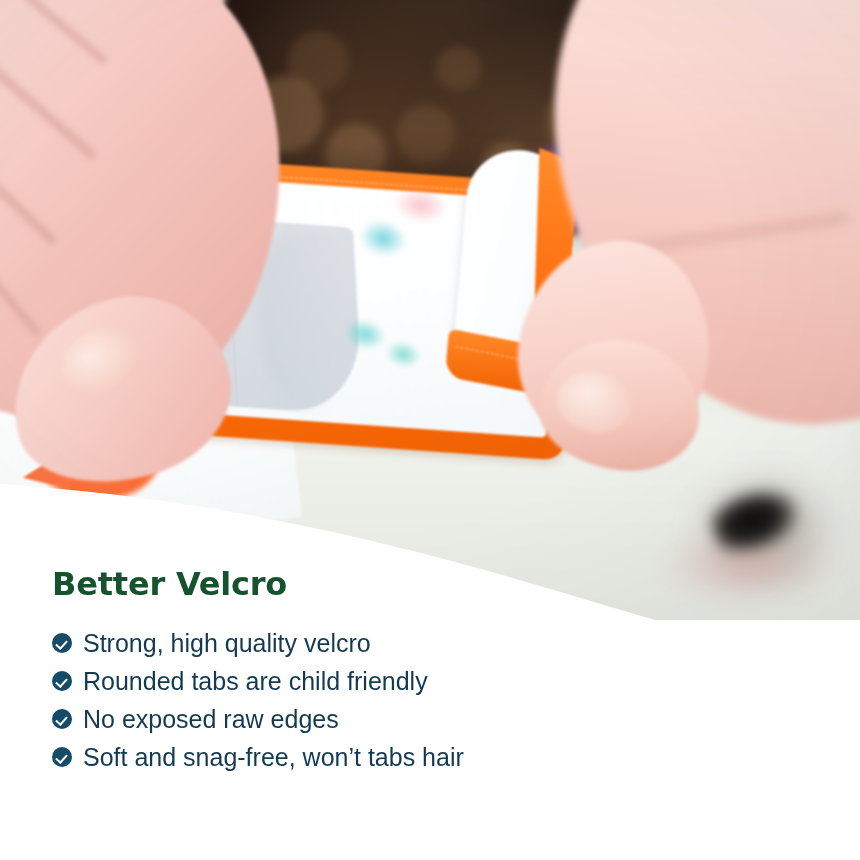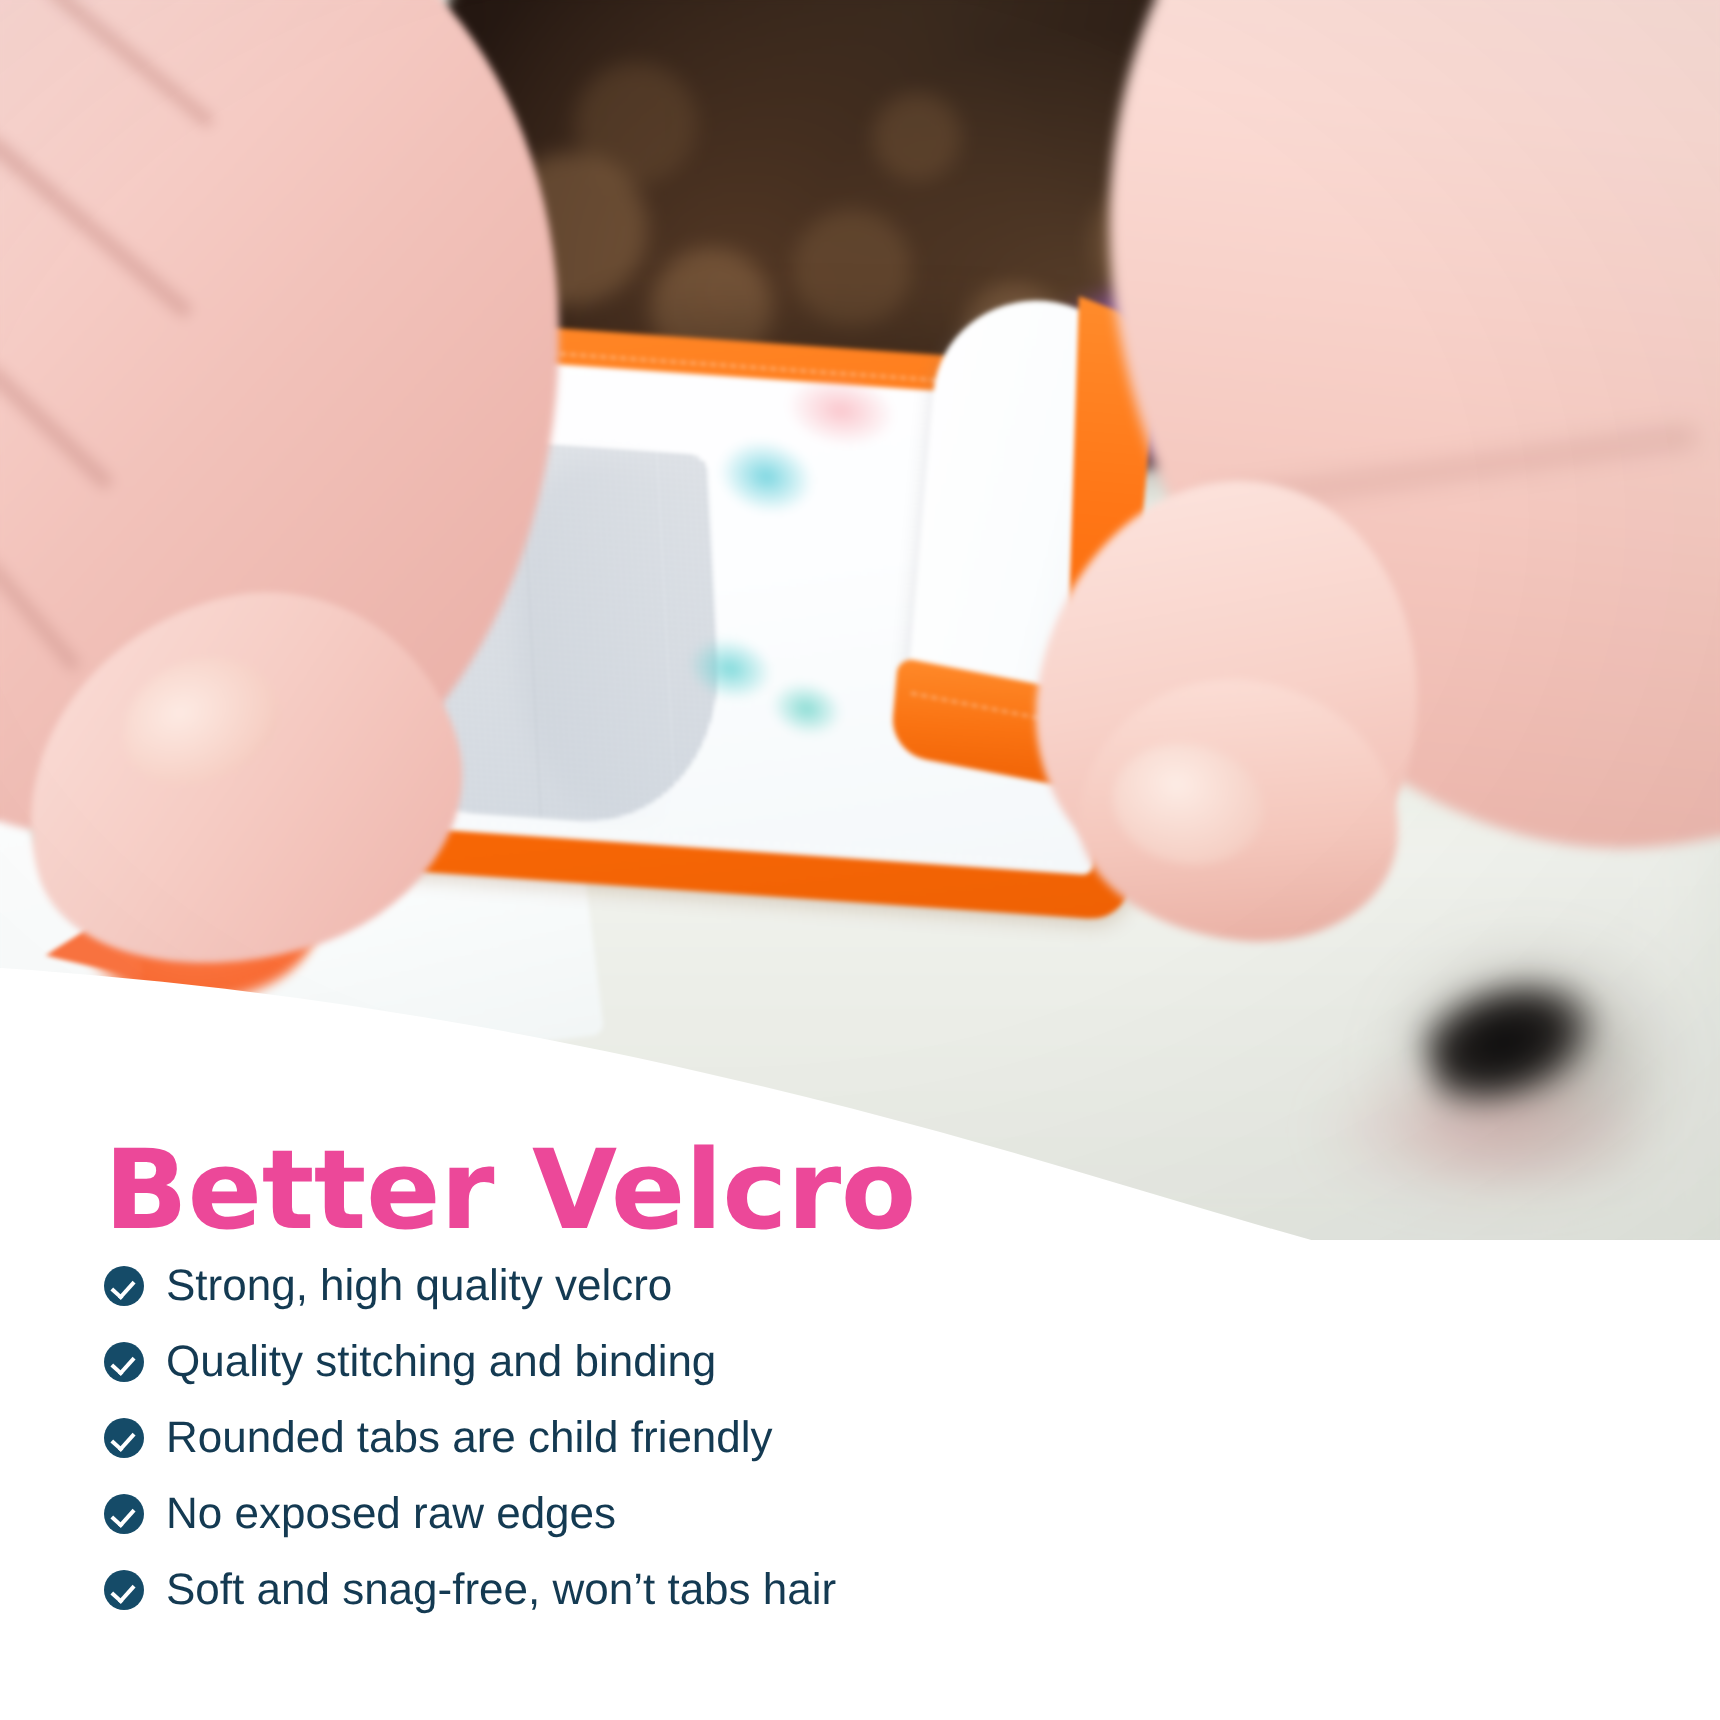--- a/index.html
+++ b/index.html
@@ -340,24 +340,24 @@
   .panel svg{display:block;}
 
   
   .content{
     position:absolute;left:0;top:560px;width:860px;height:300px;
   }
   .headline{
     position:absolute;left:52px;top:8px;
     font-family:"DejaVu Sans",sans-serif;
     font-weight:700;
-    font-size:55px;
+    font-size:32px;
     line-height:1;
     letter-spacing:-.2px;
-    color:#ec4899;
+    color:#14532d;
     white-space:nowrap;
   }
   .bullets{
     position:absolute;left:52px;top:64px;
     list-style:none;margin:0;padding:0;
   }
   .bullet{
     display:flex;align-items:center;
     height:38px;
   }
@@ -371,21 +371,21 @@
   .chk::after{
     content:"";
     position:absolute;left:5.5px;top:4.5px;
     width:5px;height:9px;
     border:solid #ffffff;
     border-width:0 2.1px 2.1px 0;
     transform:rotate(42deg);
   }
   .btxt{
     font-family:"Liberation Sans",sans-serif;
-    font-size:22px;
+    font-size:25px;
     line-height:1;
     color:#143a52;
     white-space:nowrap;
   }
 </style>
 </head>
 <body>
 
 <div class="canvas">
 
@@ -470,24 +470,20 @@
 
     <div class="headline">Better Velcro</div>
 
     <ul class="bullets">
 
       <li class="bullet">
         <span class="chk"></span>
         <span class="btxt">Strong, high quality velcro</span>
       </li>
 
-      <li class="bullet">
-        <span class="chk"></span>
-        <span class="btxt">Quality stitching and binding</span>
-      </li>
 
       <li class="bullet">
         <span class="chk"></span>
         <span class="btxt">Rounded tabs are child friendly</span>
       </li>
 
       <li class="bullet">
         <span class="chk"></span>
         <span class="btxt">No exposed raw edges</span>
       </li>

